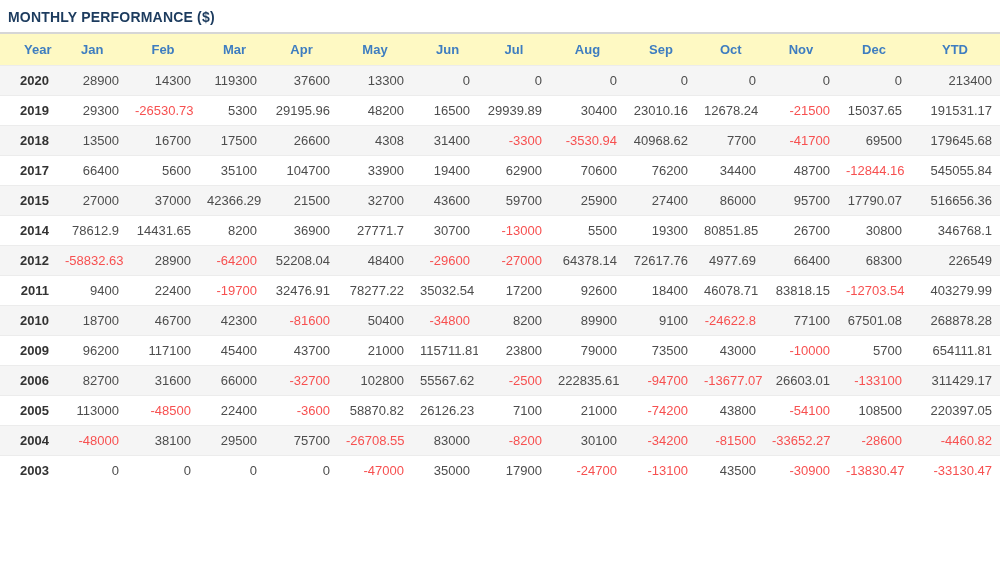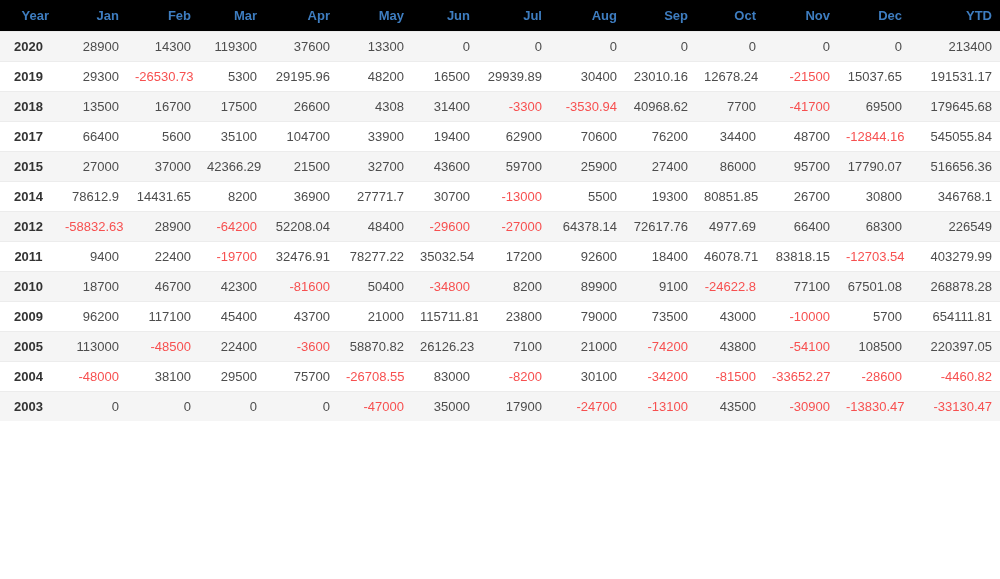--- a/index.html
+++ b/index.html
@@ -8,35 +8,38 @@
   html,body{margin:0;padding:0;background:#fff;}
   body{font-family:"Liberation Sans",sans-serif;width:1000px;}
   .panel{width:1000px;}
   .panel-header{border-bottom:2px solid #d6d6d6;}
   .panel-title{
     margin:0;padding:9px 8px 7px;font-size:14px;font-weight:bold;
     color:var(--title);letter-spacing:.2px;
   }
   table.perf{width:100%;border-collapse:collapse;table-layout:fixed;}
   thead th{
-    color:var(--head);font-weight:bold;font-size:13px;text-align:right;
-    padding:8px 8px;background:#000000;white-space:nowrap;
+    color:var(--head);font-weight:bold;font-size:13px;
+    padding:8px 24px;background:#fef9c3;white-space:nowrap;
   }
   tbody td{
     font-size:13px;color:var(--val);text-align:right;padding:7px 8px;
     border-top:1px solid #ececec;white-space:nowrap;overflow:hidden;
   }
   tbody tr:nth-child(odd){background:var(--alt);}
-  tbody td.year{font-weight:bold;color:#333;text-align:center;}
+  tbody td.year{font-weight:bold;color:#333;}
   tbody td.neg{color:var(--neg);}
 </style>
 </head>
 <body>
 
 <div class="panel">
+  <div class="panel-header">
+    <h2 class="panel-title">MONTHLY PERFORMANCE ($)</h2>
+  </div>
   <table class="perf">
     <colgroup>
       <col style="width:5.7%">
         <col style="width:7.0%">
         <col style="width:7.2%">
       <col style="width:6.6%">
         <col style="width:7.3%">
         <col style="width:7.4%">
       <col style="width:6.6%">
         <col style="width:7.2%">
@@ -220,20 +223,36 @@
           <td>115711.81</td>
           <td>23800</td>
           <td>79000</td>
           <td>73500</td>
           <td>43000</td>
           <td class="neg">-10000</td>
           <td>5700</td>
           <td>654111.81</td>
         </tr>
         <tr>
+          <td class="year">2006</td>
+          <td>82700</td>
+          <td>31600</td>
+          <td>66000</td>
+          <td class="neg">-32700</td>
+          <td>102800</td>
+          <td>55567.62</td>
+          <td class="neg">-2500</td>
+          <td>222835.61</td>
+          <td class="neg">-94700</td>
+          <td class="neg">-13677.07</td>
+          <td>26603.01</td>
+          <td class="neg">-133100</td>
+          <td>311429.17</td>
+        </tr>
+        <tr>
           <td class="year">2005</td>
           <td>113000</td>
           <td class="neg">-48500</td>
           <td>22400</td>
           <td class="neg">-3600</td>
           <td>58870.82</td>
           <td>26126.23</td>
           <td>7100</td>
           <td>21000</td>
           <td class="neg">-74200</td>

